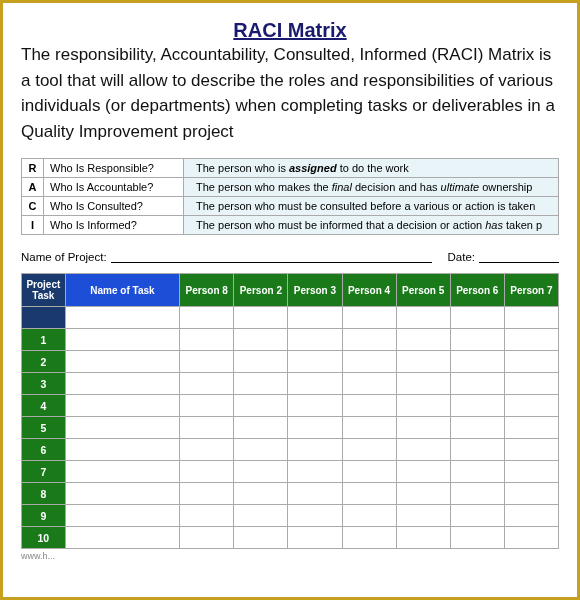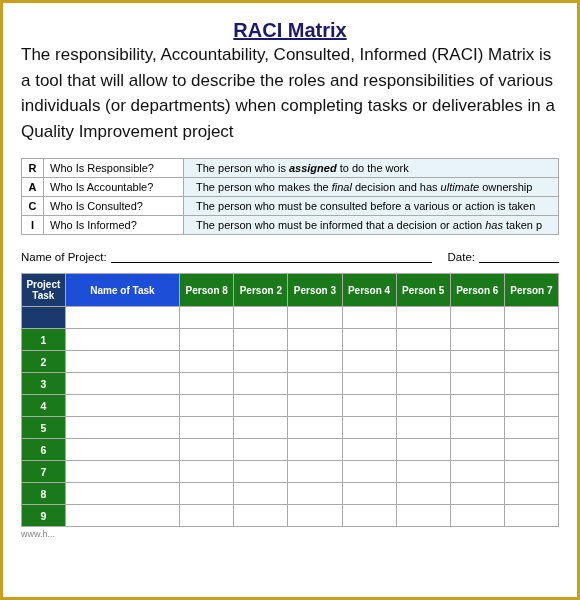--- a/index.html
+++ b/index.html
@@ -290,16 +290,27 @@
         <td class="number-cell">9</td>
         <td class="task-cell"></td>
         <td class="person-cell"></td>
         <td class="person-cell"></td>
         <td class="person-cell"></td>
         <td class="person-cell"></td>
         <td class="person-cell"></td>
         <td class="person-cell"></td>
         <td class="person-cell"></td>
       </tr>
+      <tr>
+        <td class="number-cell">10</td>
+        <td class="task-cell"></td>
+        <td class="person-cell"></td>
+        <td class="person-cell"></td>
+        <td class="person-cell"></td>
+        <td class="person-cell"></td>
+        <td class="person-cell"></td>
+        <td class="person-cell"></td>
+        <td class="person-cell"></td>
+      </tr>
     </tbody>
 </table>
 
 <div class="watermark">www.h...</div>
 
 </body></html>

